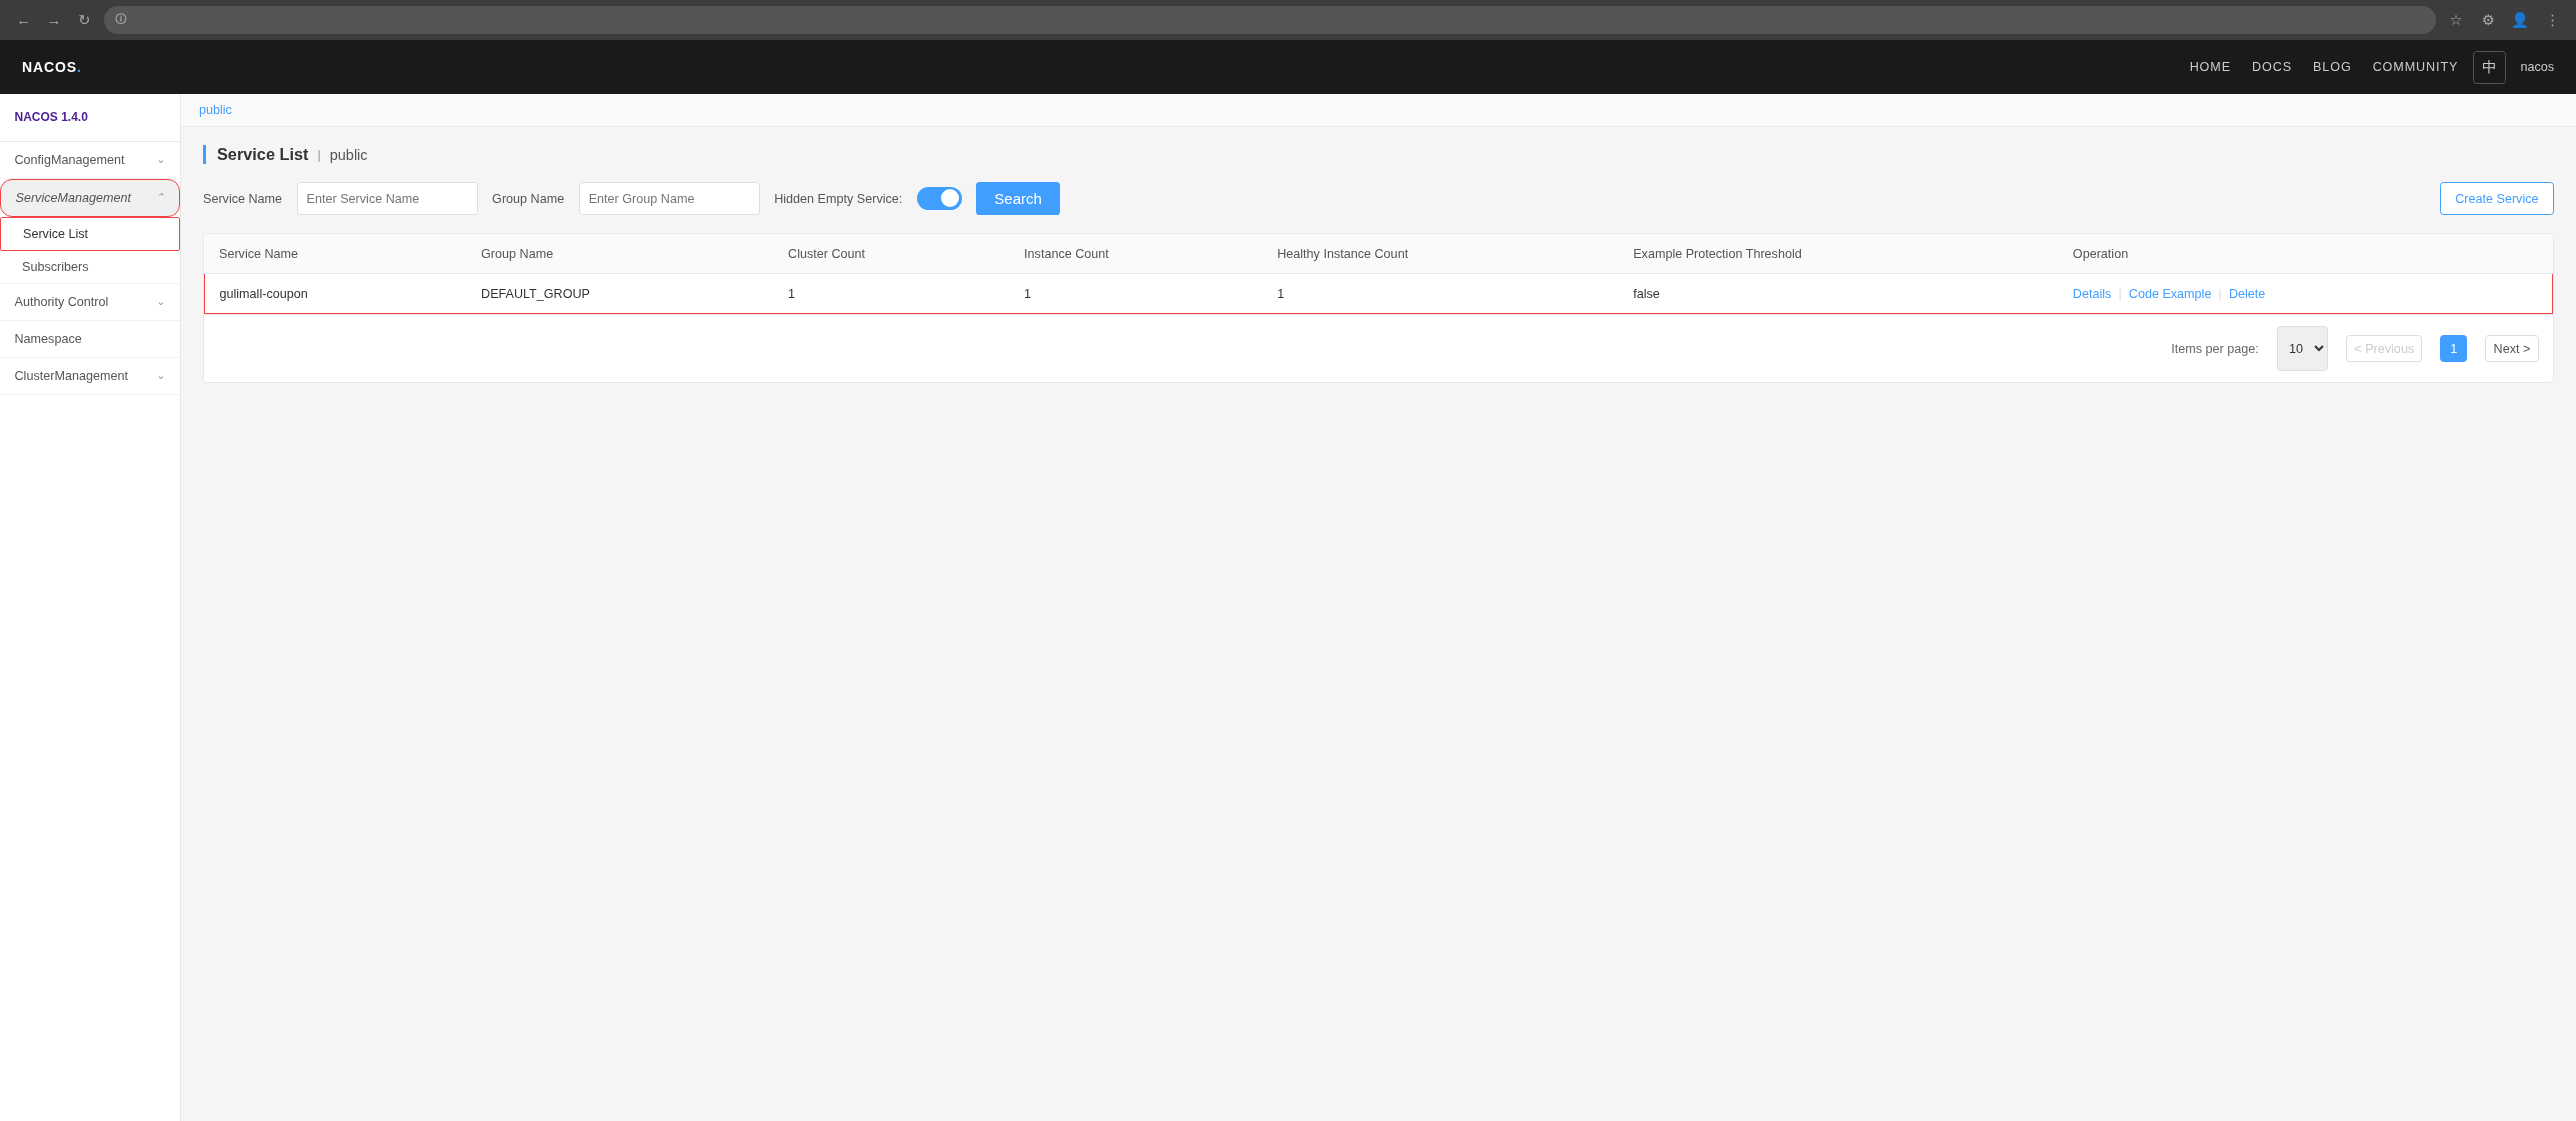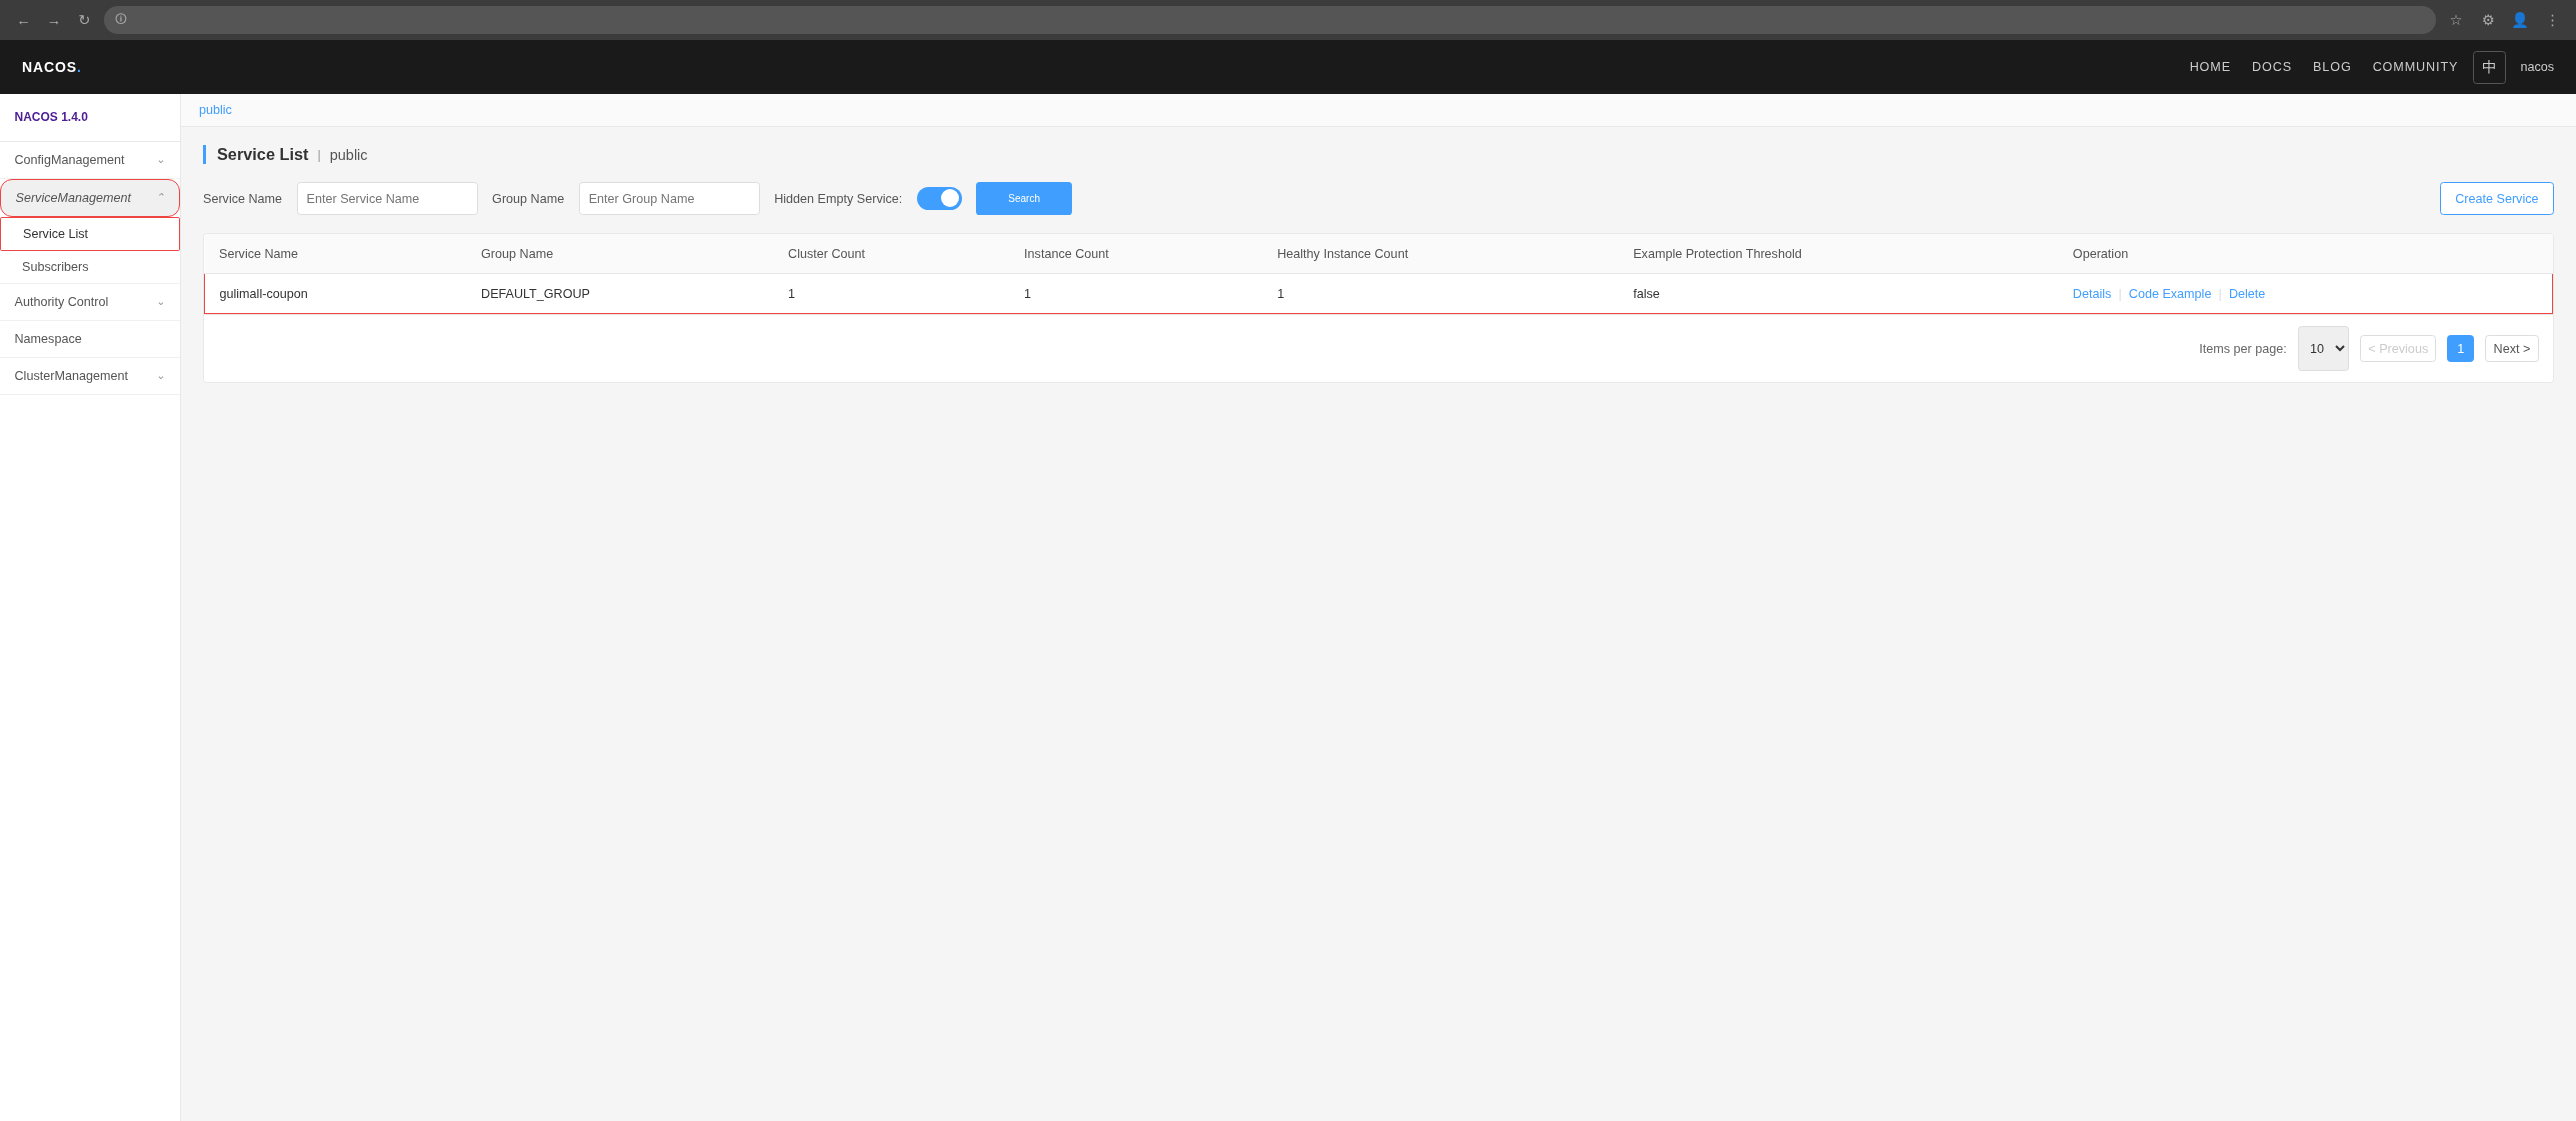--- a/index.html
+++ b/index.html
@@ -185,23 +185,23 @@
       position: relative; cursor: pointer;
     }
     .toggle-switch::after {
       content: '';
       position: absolute;
       right: 2.7px; top: 2.7px;
       width: 18px; height: 18px;
       background: #fff; border-radius: 50%;
     }
     .search-btn {
-      height: 33px; padding: 0 32px;
+      height: 33px; padding: 0 18px;
       background: #409eff; color: #fff; border: none; border-radius: 3.6px;
-      cursor: pointer; font-size: 10px;
+      cursor: pointer; font-size: 15px;
     }
     .create-btn {
       height: 33px; padding: 0 14.5px;
       background: #fff; color: #409eff; border: 0.9px solid #409eff; border-radius: 3.6px;
       cursor: pointer; font-size: 12.6px; margin-left: auto;
     }
 
     
     .table-wrap {
       background: #fff;
@@ -239,21 +239,21 @@
       color: #409eff; text-decoration: none; cursor: pointer;
     }
     .op-sep { color: #ddd; margin: 0 3.6px; }
 
     
     .pagination-bar {
       display: flex;
       align-items: center;
       justify-content: flex-end;
       padding: 11px 14.5px;
-      gap: 11px;
+      gap: 18px;
       border-top: 0.9px solid #e8e8e8;
     }
     .per-page-label { color: #666; font-size: 12.6px; }
     .per-page-select {
       height: 45px; border: 0.9px solid #ddd; border-radius: 3.6px;
       padding: 0 7.2px; font-size: 12.6px; color: #333; cursor: pointer;
     }
     .page-btn {
       height: 27px; min-width: 27px; padding: 0 7.2px;
       border: 0.9px solid #ddd; border-radius: 3.6px;

